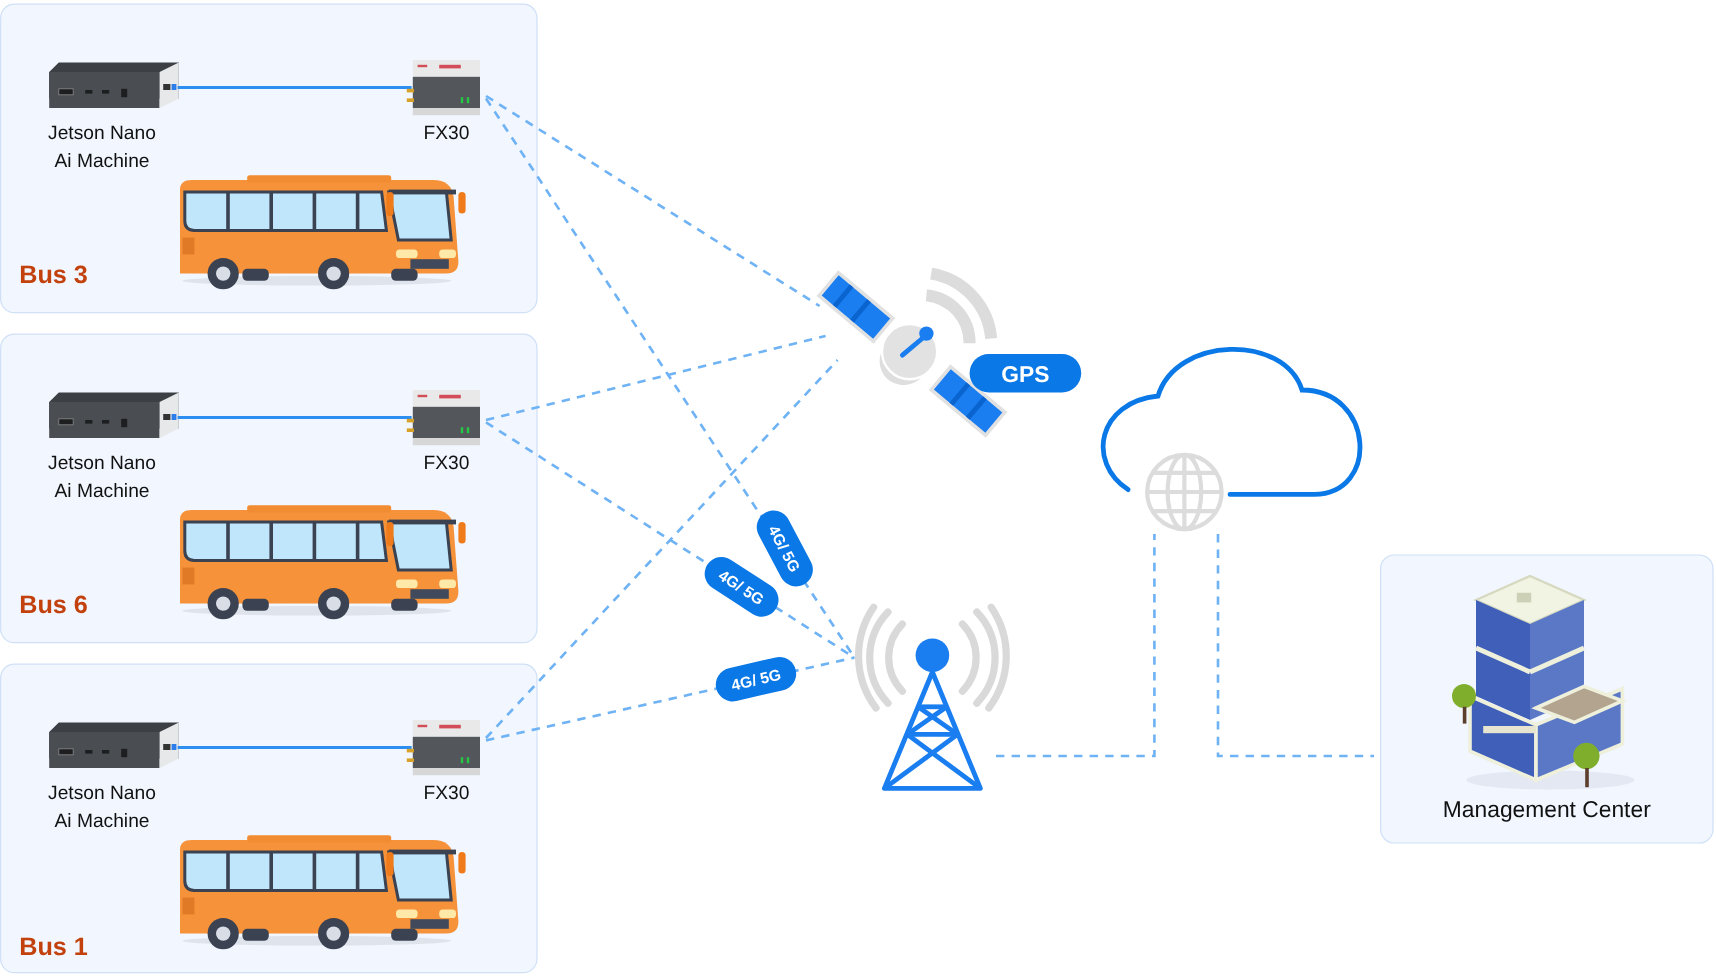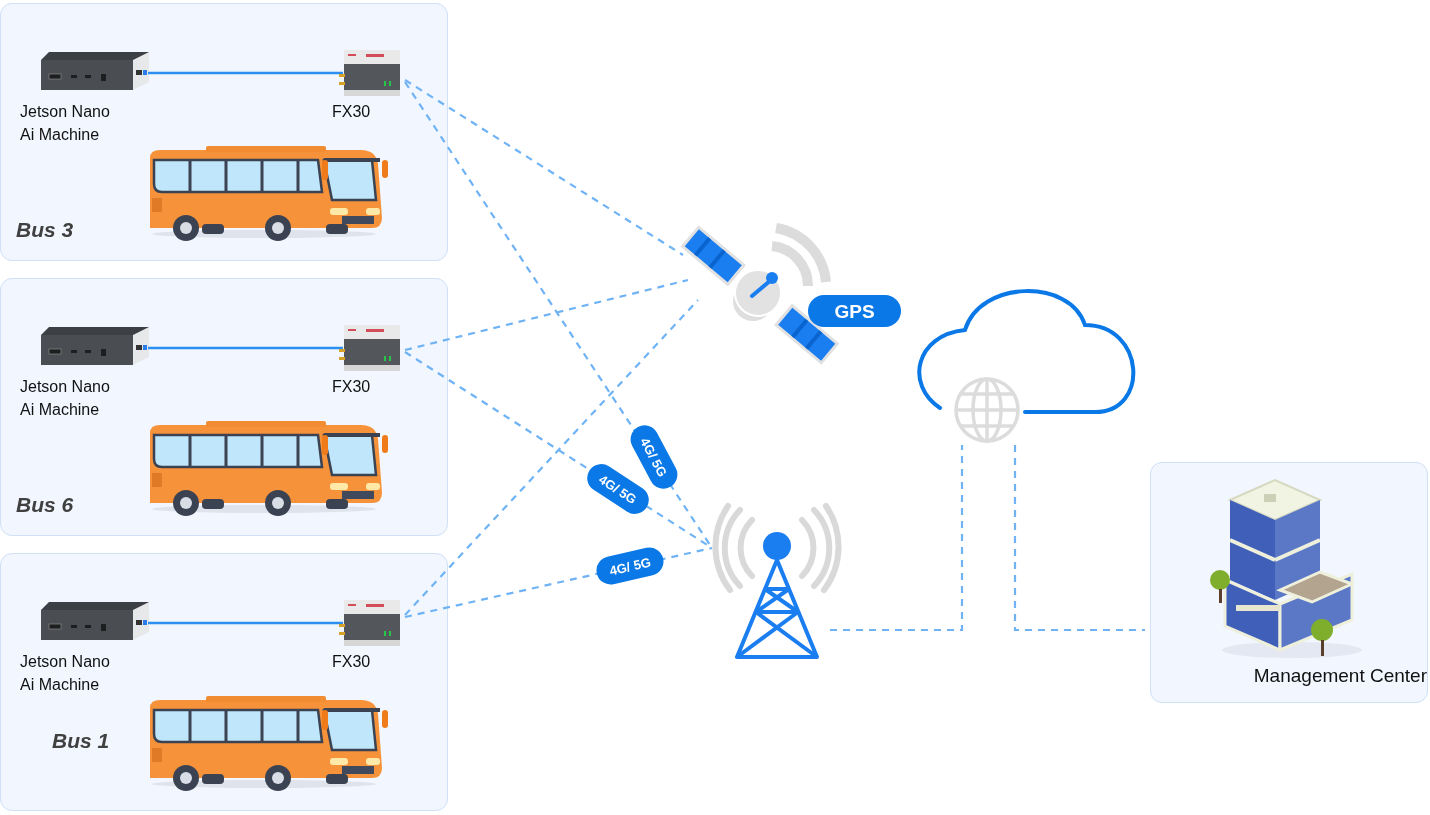--- a/index.html
+++ b/index.html
@@ -1,21 +1,21 @@
 <!DOCTYPE html>
 <html><head>
 <meta charset="utf-8">
 <style>
   html, body { margin:0; padding:0; background:#ffffff; }
   body { width:1430px; height:815px; position:relative; overflow:hidden; font-family:"Liberation Sans", "DejaVu Sans", sans-serif; color:#111; }
   .bus-panel { position:absolute; left:0; width:448px; background:#f1f6ff; border:1.5px solid #cfe0f7; border-radius:12px; box-sizing:border-box; }
-  .bus-label { position:absolute; left:16px; font-weight:bold; font-size:21px; color:#404040;font-style:italic; }
-  .device-label { position:absolute; font-size:16px; color:#111; text-align:left; line-height:23px; }
+  .bus-label { position:absolute; left:16px; font-weight:bold; font-size:21px; color:#c2410c; }
+  .device-label { position:absolute; font-size:16px; color:#111; text-align:center; line-height:23px; }
   .mgmt-panel { position:absolute; left:1150px; top:462px; width:278px; height:241px; background:#f1f6ff; border:1.5px solid #cfe0f7; border-radius:12px; box-sizing:border-box; }
-  .mgmt-label { position:absolute; left:0; right:0; top:202px; text-align:right; font-size:19px; color:#111; }
+  .mgmt-label { position:absolute; left:0; right:0; top:202px; text-align:center; font-size:19px; color:#111; }
   svg.overlay { position:absolute; left:0; top:0; }
   .pill-text { font-family:"Liberation Sans", "DejaVu Sans", sans-serif; font-weight:bold; fill:#fff; }
 </style>
 </head>
 <body>
 
 <div class="bus-panel" style="top:3px;height:258px;"></div>
 <div class="bus-panel" style="top:278px;height:258px;"></div>
 <div class="bus-panel" style="top:553px;height:258px;"></div>
 
@@ -207,13 +207,13 @@
   <div>Ai Machine</div>
 </div>
 <div class="device-label" style="left:332px;top:375px;width:80px;">FX30</div>
 <div class="bus-label" style="top:493px;">Bus 6</div>
 
 <div class="device-label" style="left:20px;top:650px;width:130px;">
   <div>Jetson Nano</div>
   <div>Ai Machine</div>
 </div>
 <div class="device-label" style="left:332px;top:650px;width:80px;">FX30</div>
-<div class="bus-label" style="top:729px;margin-left:36px;">Bus 1</div>
+<div class="bus-label" style="top:778px;">Bus 1</div>
 
 </body></html>

